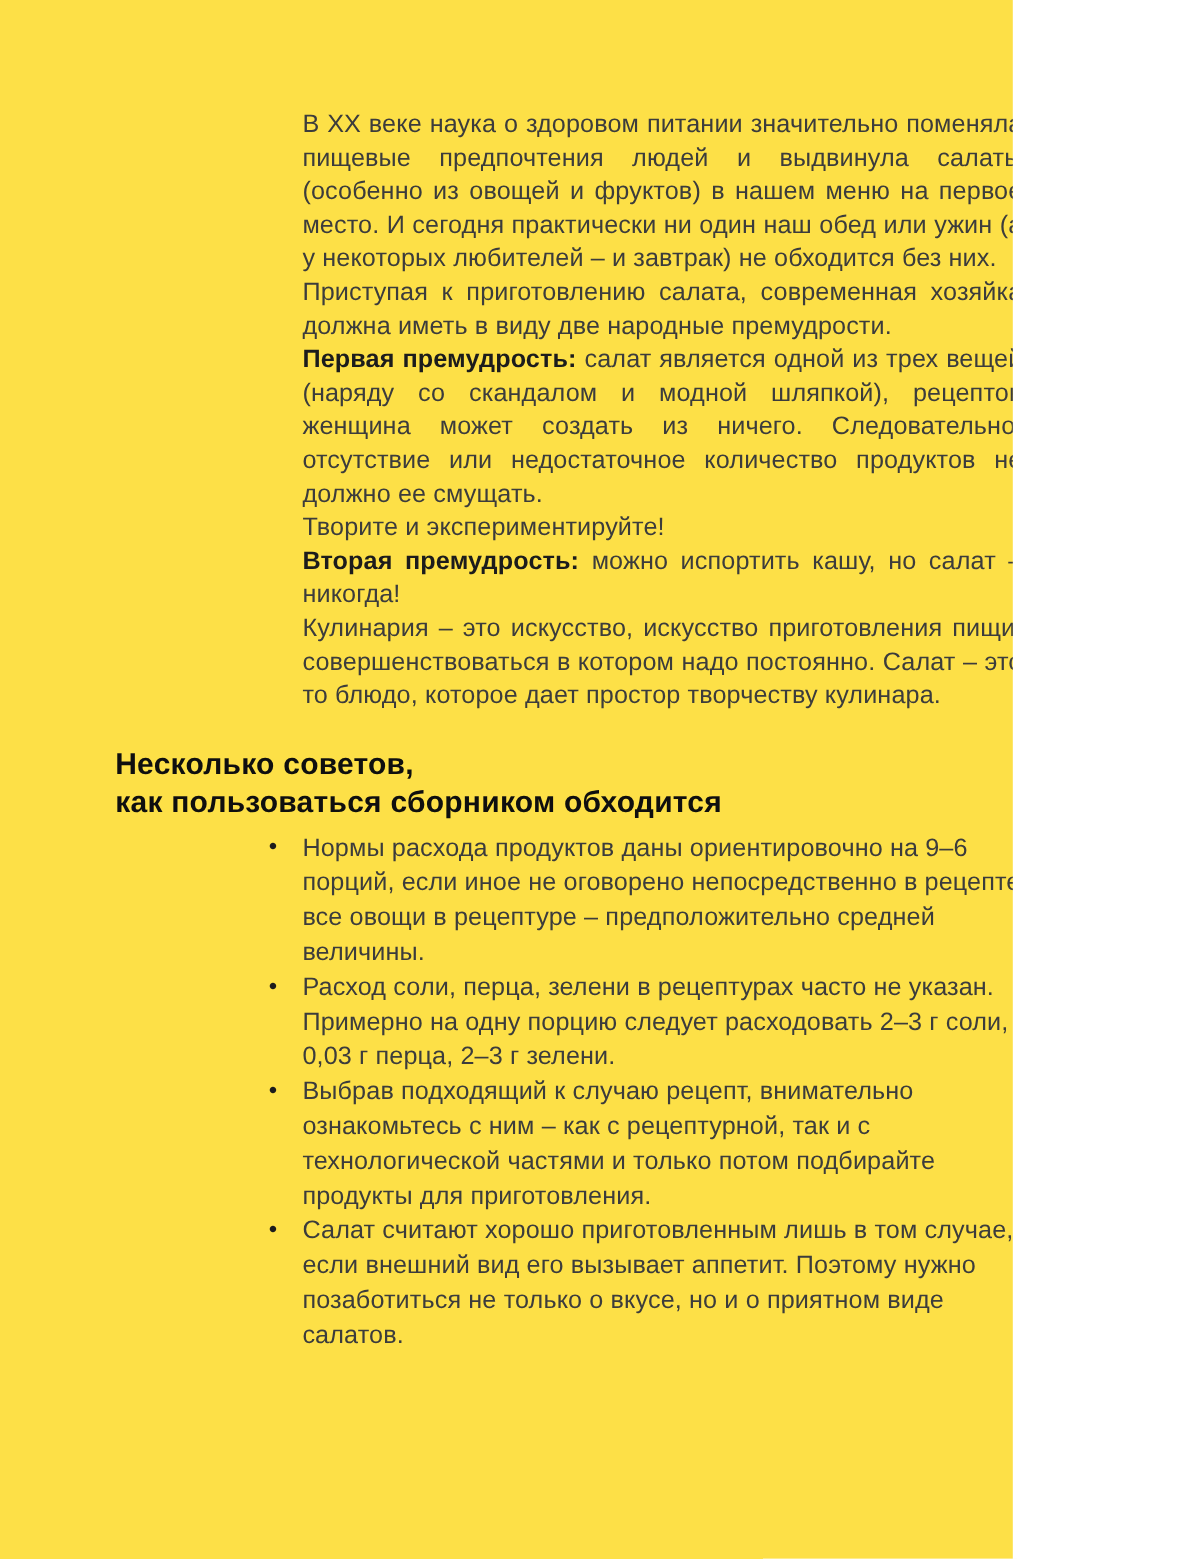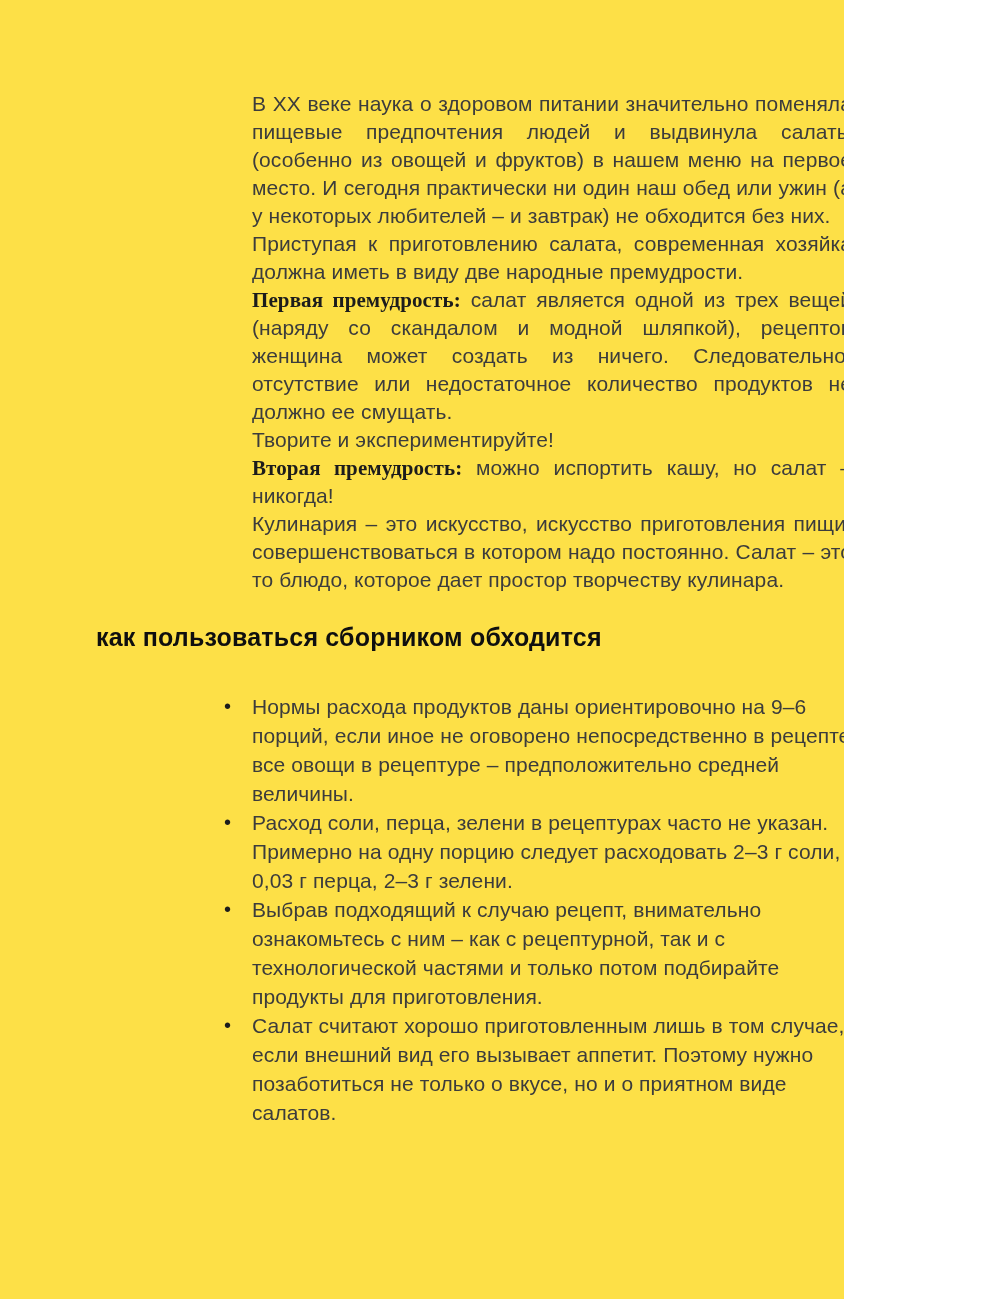--- a/index.html
+++ b/index.html
@@ -29,21 +29,20 @@
     color: #3c3c3c;
     letter-spacing: 0.1px;
   }
   .intro p {
     margin: 0;
     text-align: justify;
   }
   .intro .lead {
     font-weight: 700;
     color: #1c1c1c;
-    font-family: Liberation Serif, serif;
   }
   
   .section-heading {
     position: absolute;
     left: 96px;
     top: 604px;
     font-size: 25px;
     line-height: 32px;
     font-weight: 700;
     color: #0f0f0f;
@@ -90,20 +89,21 @@
   <div class="intro">
     <p><span>В ХХ веке наука о здоровом питании значительно поменяла пищевые предпочтения людей и выдвинула салаты (особенно из овощей и фруктов) в нашем меню на первое место. И сегодня практически ни один наш обед или ужин (а у некоторых любителей – и завтрак) не обходится без них.</span></p>
     <p><span>Приступая к приготовлению салата, современная хозяйка должна иметь в виду две народные премудрости.</span></p>
     <p><span class="lead">Первая премудрость:</span> <span>салат является одной из трех вещей (наряду со скандалом и модной шляпкой), рецептов женщина может создать из ничего. Следовательно, отсутствие или недостаточное количество продуктов не должно ее смущать.</span></p>
     <p><span>Творите и экспериментируйте!</span></p>
     <p><span class="lead">Вторая премудрость:</span> <span>можно испортить кашу, но салат – никогда!</span></p>
     <p><span>Кулинария – это искусство, искусство приготовления пищи, совершенствоваться в котором надо постоянно. Салат – это то блюдо, которое дает простор творчеству кулинара.</span></p>
   </div>
 
   <h1 class="section-heading">
+    <div>Несколько советов,</div>
     <div>как пользоваться сборником обходится</div>
   </h1>
 
   <ul class="tips">
     <li class="tip">
       <span class="bullet">•</span>
       <span class="tip-text">Нормы расхода продуктов даны ориентировочно на 9–6 порций, если иное не оговорено непосредственно в рецепте; все овощи в рецептуре – предположительно средней величины.</span>
     </li>
     <li class="tip">
       <span class="bullet">•</span>

